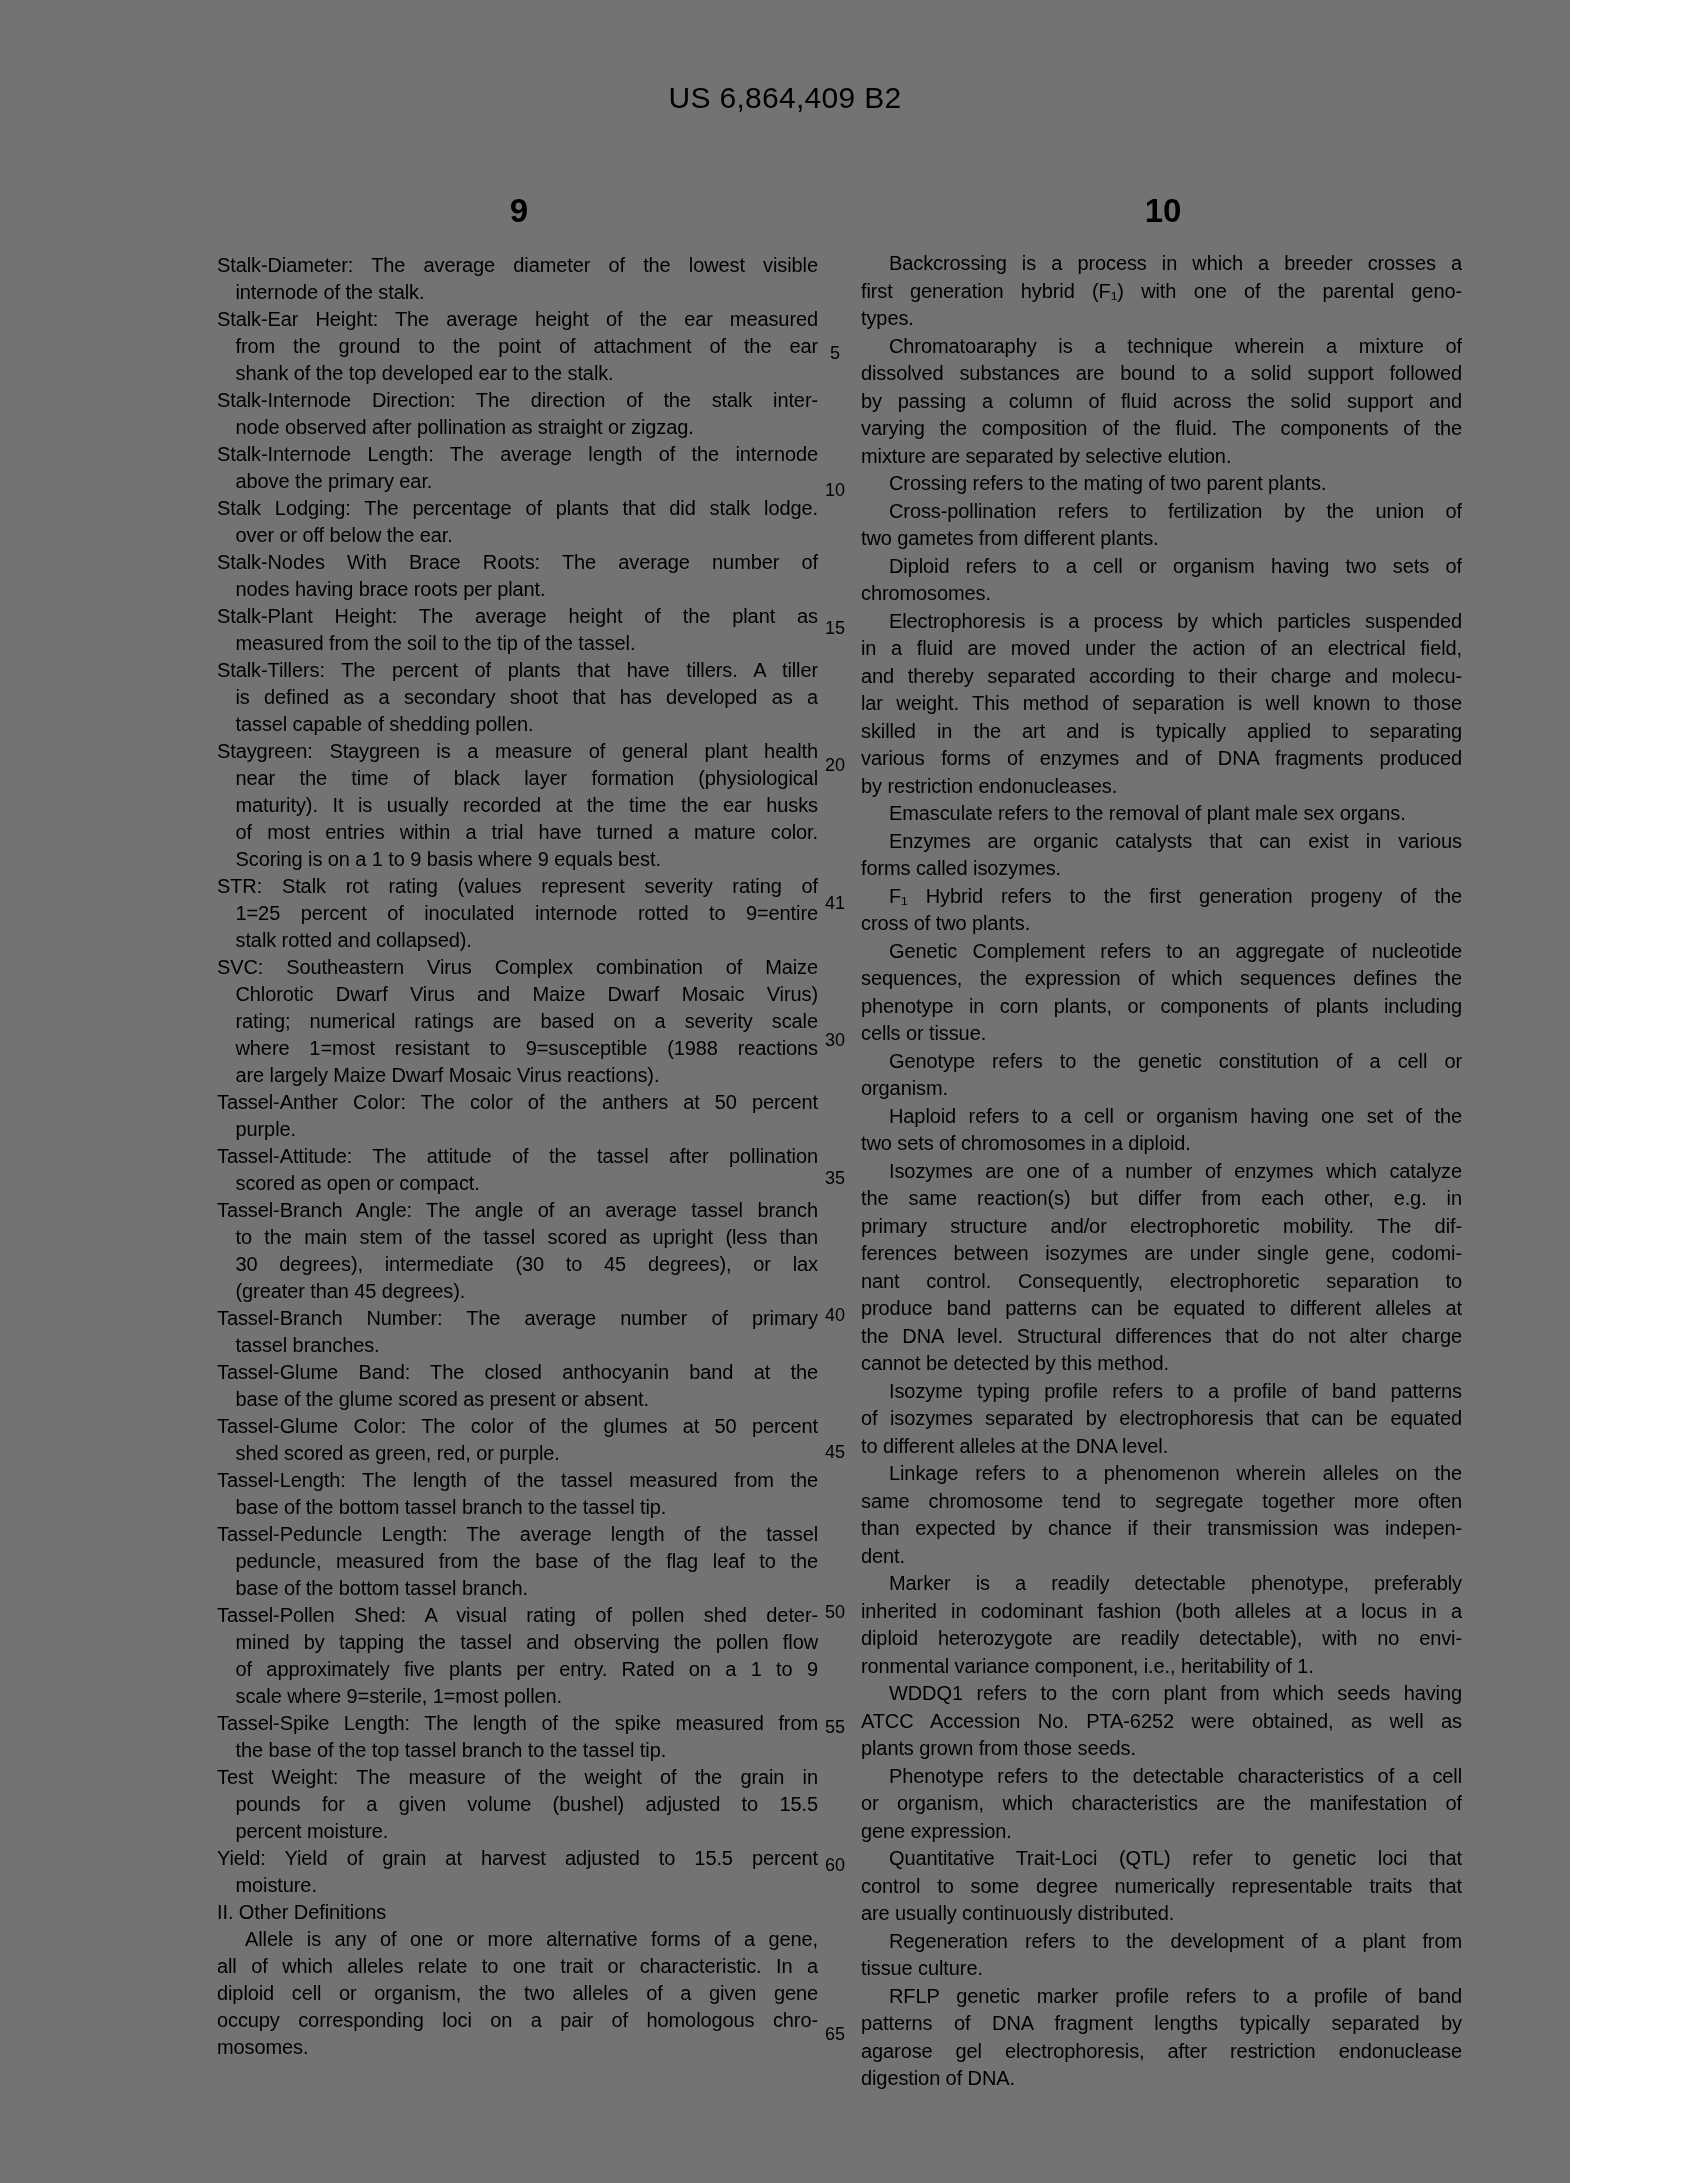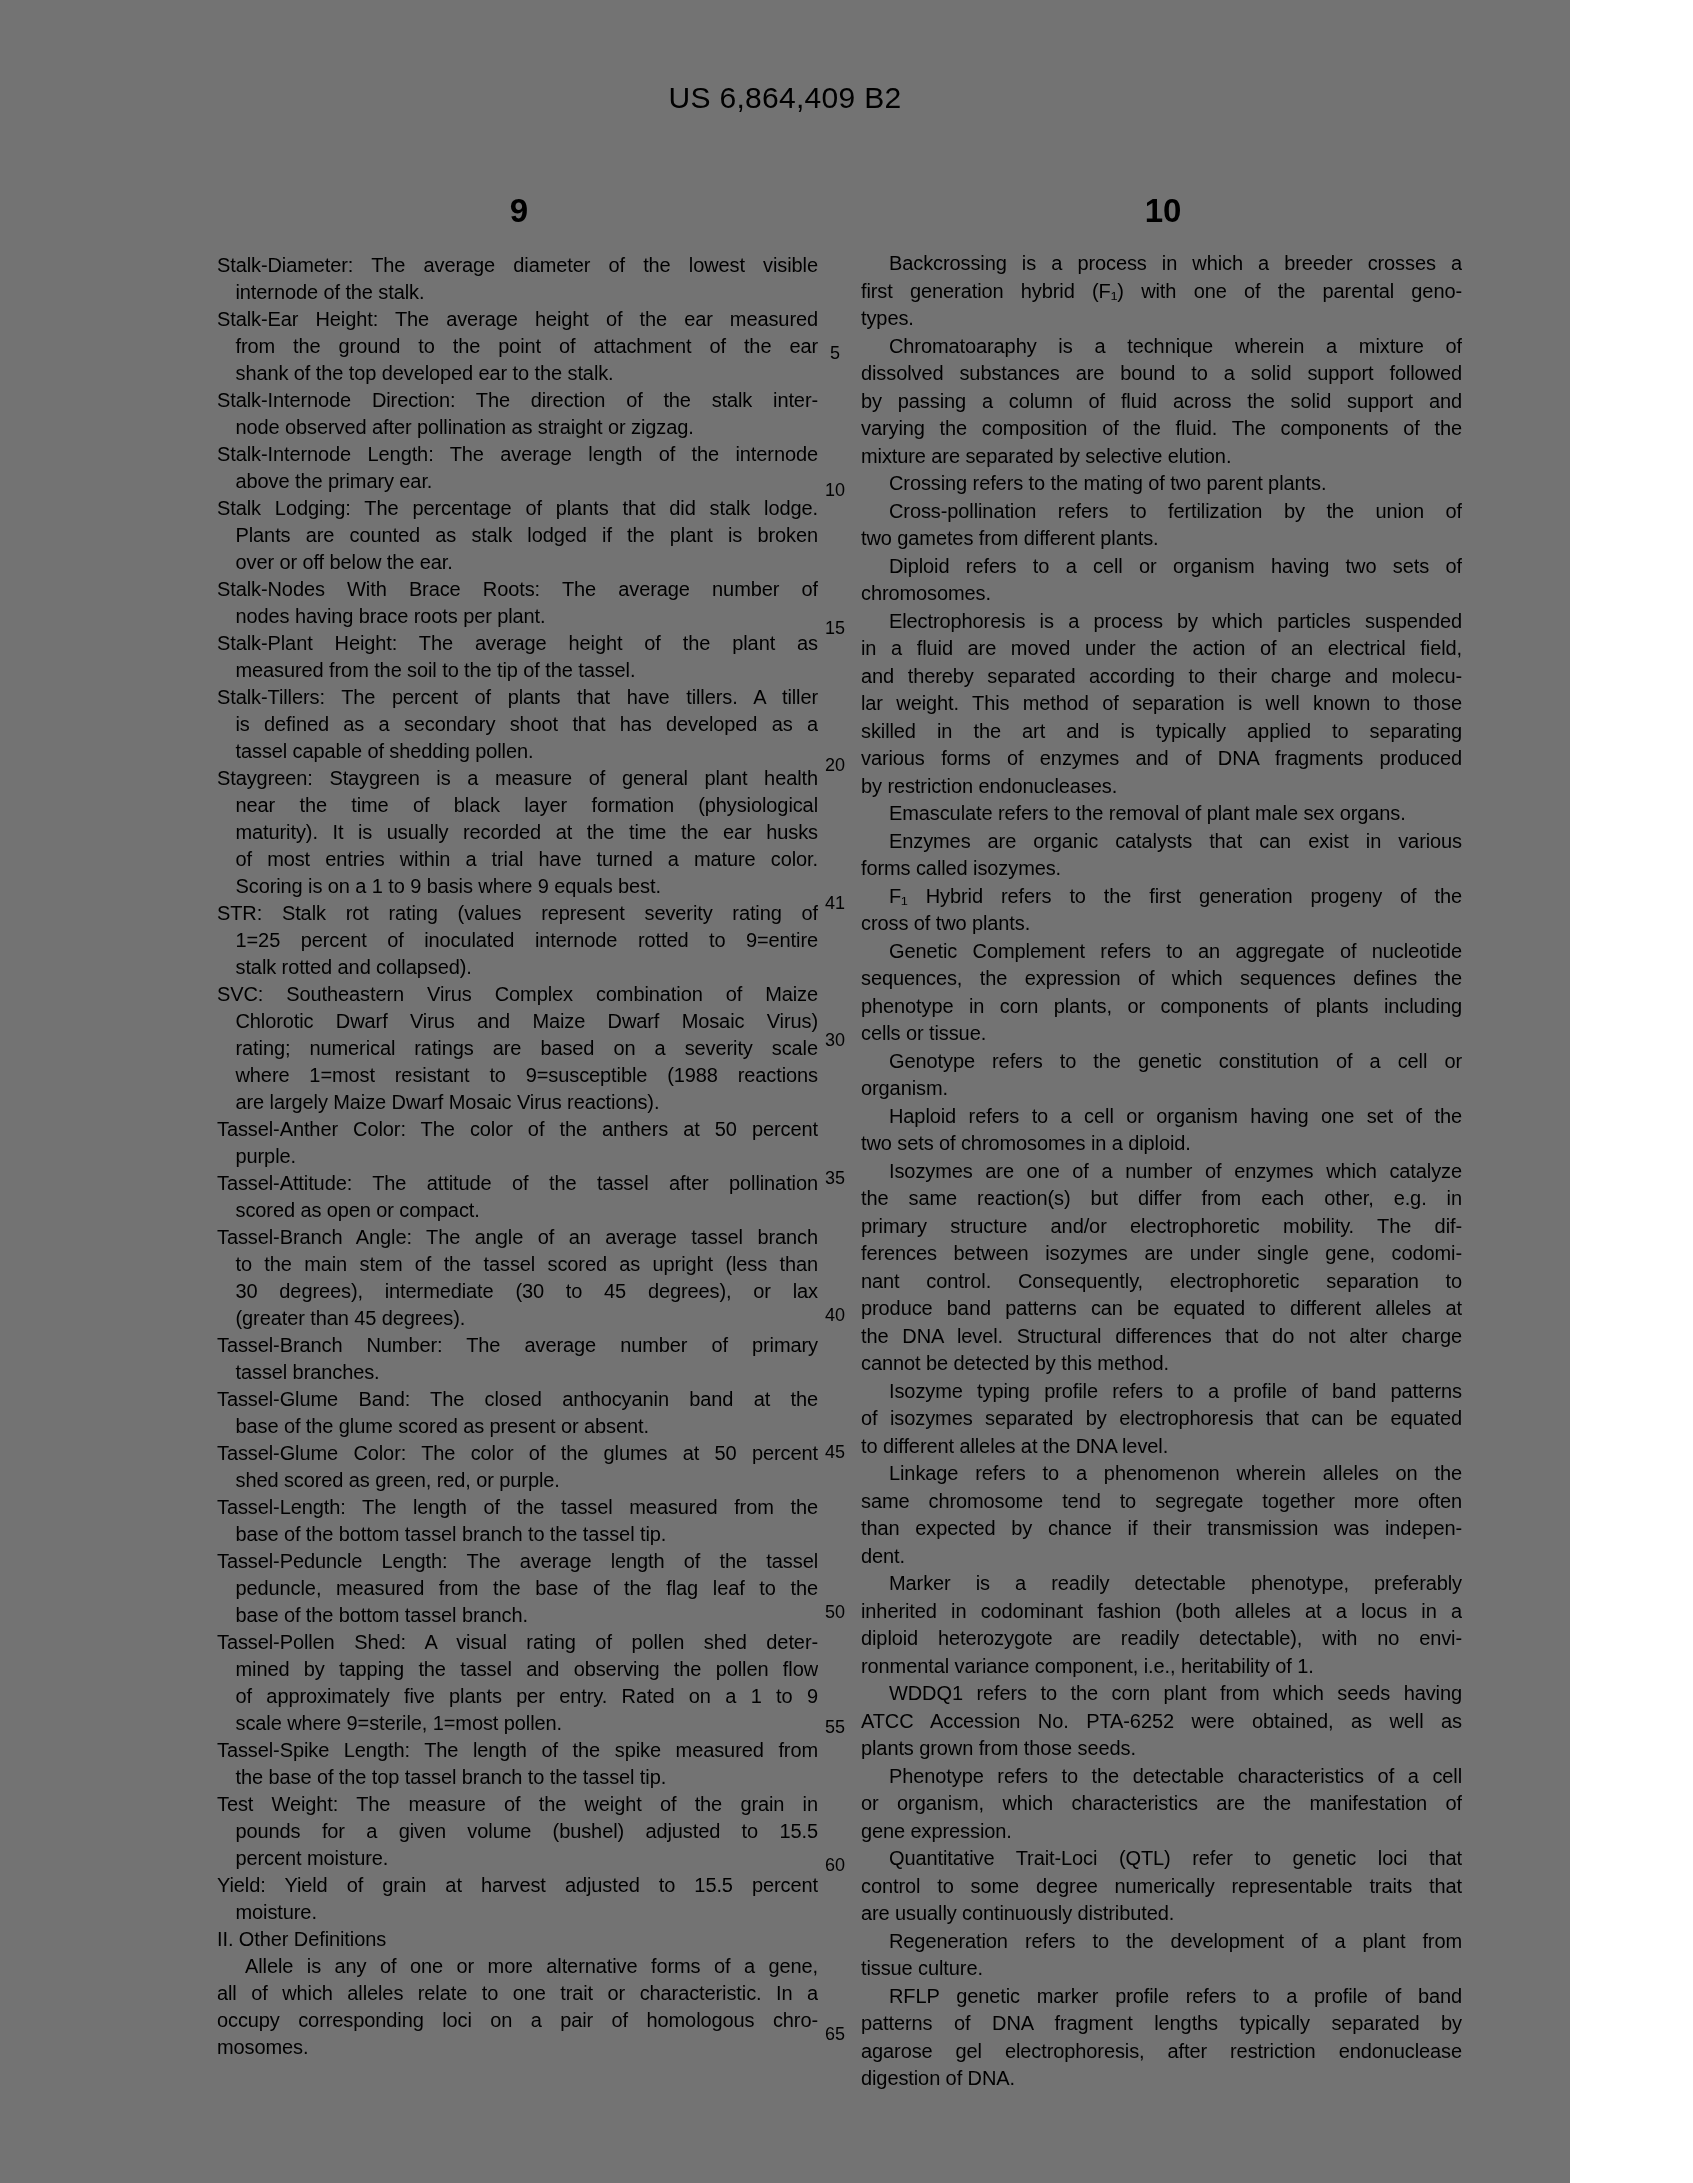--- a/index.html
+++ b/index.html
@@ -69,21 +69,20 @@
       <div class="line d">Stalk-Diameter: The average diameter of the lowest visible</div>
       <div class="line c end">internode of the stalk.</div>
       <div class="line d">Stalk-Ear Height: The average height of the ear measured</div>
       <div class="line c">from the ground to the point of attachment of the ear</div>
       <div class="line c end">shank of the top developed ear to the stalk.</div>
       <div class="line d">Stalk-Internode Direction: The direction of the stalk inter-</div>
       <div class="line c end">node observed after pollination as straight or zigzag.</div>
       <div class="line d">Stalk-Internode Length: The average length of the internode</div>
       <div class="line c end">above the primary ear.</div>
       <div class="line d">Stalk Lodging: The percentage of plants that did stalk lodge.</div>
-      <div class="line c">Plants are counted as stalk lodged if the plant is broken</div>
       <div class="line c end">over or off below the ear.</div>
       <div class="line d">Stalk-Nodes With Brace Roots: The average number of</div>
       <div class="line c end">nodes having brace roots per plant.</div>
       <div class="line d">Stalk-Plant Height: The average height of the plant as</div>
       <div class="line c end">measured from the soil to the tip of the tassel.</div>
       <div class="line d">Stalk-Tillers: The percent of plants that have tillers. A tiller</div>
       <div class="line c">is defined as a secondary shoot that has developed as a</div>
       <div class="line c end">tassel capable of shedding pollen.</div>
       <div class="line d">Staygreen: Staygreen is a measure of general plant health</div>
       <div class="line c">near the time of black layer formation (physiological</div>
@@ -124,20 +123,21 @@
       <div class="line d">Tassel-Spike Length: The length of the spike measured from</div>
       <div class="line c end">the base of the top tassel branch to the tassel tip.</div>
       <div class="line d">Test Weight: The measure of the weight of the grain in</div>
       <div class="line c">pounds for a given volume (bushel) adjusted to 15.5</div>
       <div class="line c end">percent moisture.</div>
       <div class="line d">Yield: Yield of grain at harvest adjusted to 15.5 percent</div>
       <div class="line c end">moisture.</div>
       <div class="line d end">II. Other Definitions</div>
       <div class="line pf">Allele is any of one or more alternative forms of a gene,</div>
       <div class="line p">all of which alleles relate to one trait or characteristic. In a</div>
+      <div class="line p">diploid cell or organism, the two alleles of a given gene</div>
       <div class="line p">occupy corresponding loci on a pair of homologous chro-</div>
       <div class="line p end">mosomes.</div>
     </div>
   <div class="col col-right" id="col-right">
       <div class="line pf">Backcrossing is a process in which a breeder crosses a</div>
       <div class="line p">first generation hybrid (F₁) with one of the parental geno-</div>
       <div class="line p end">types.</div>
       <div class="line pf">Chromatoaraphy is a technique wherein a mixture of</div>
       <div class="line p">dissolved substances are bound to a solid support followed</div>
       <div class="line p">by passing a column of fluid across the solid support and</div>

